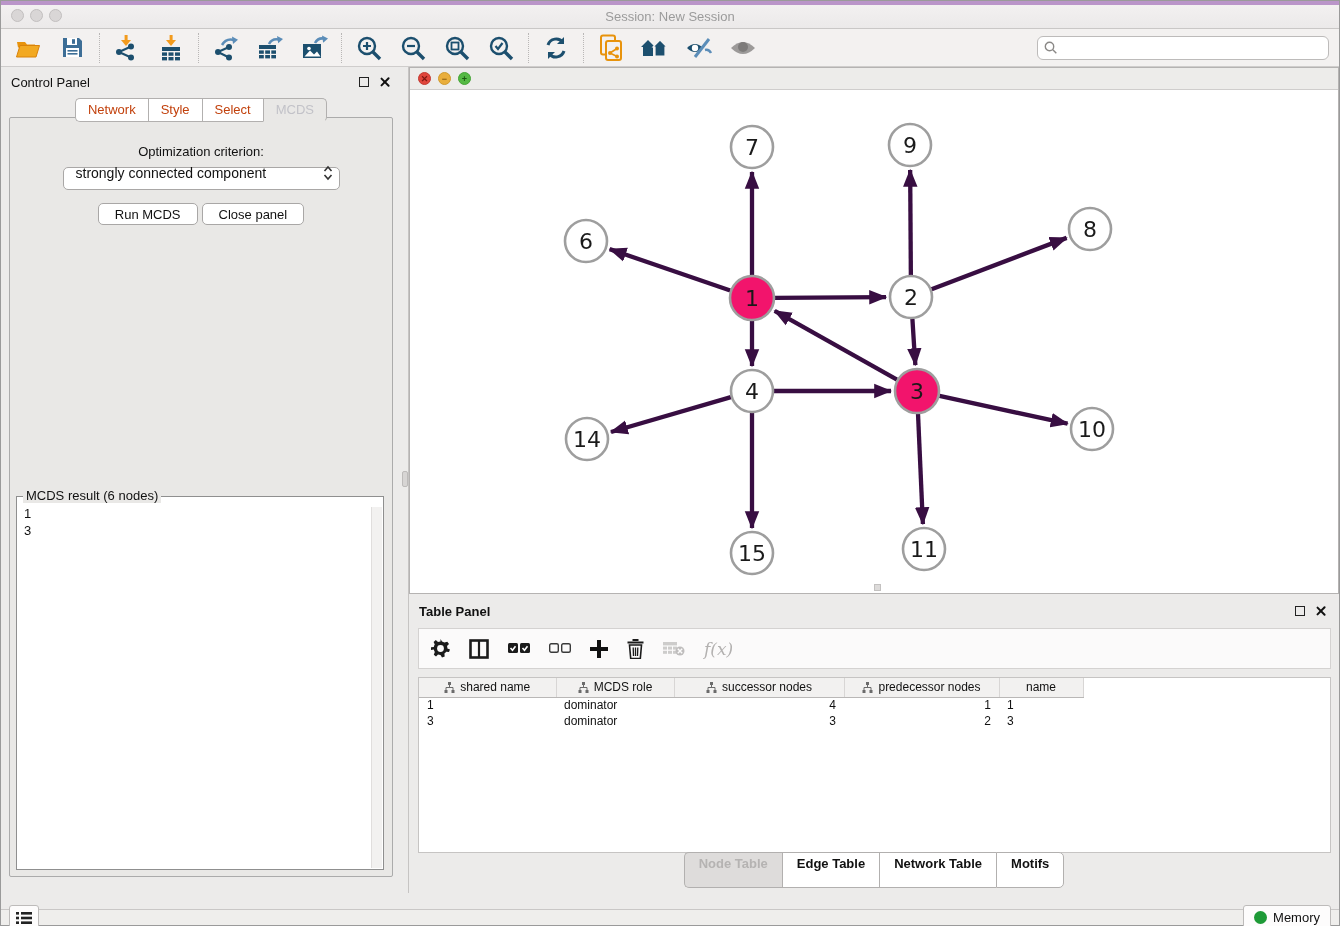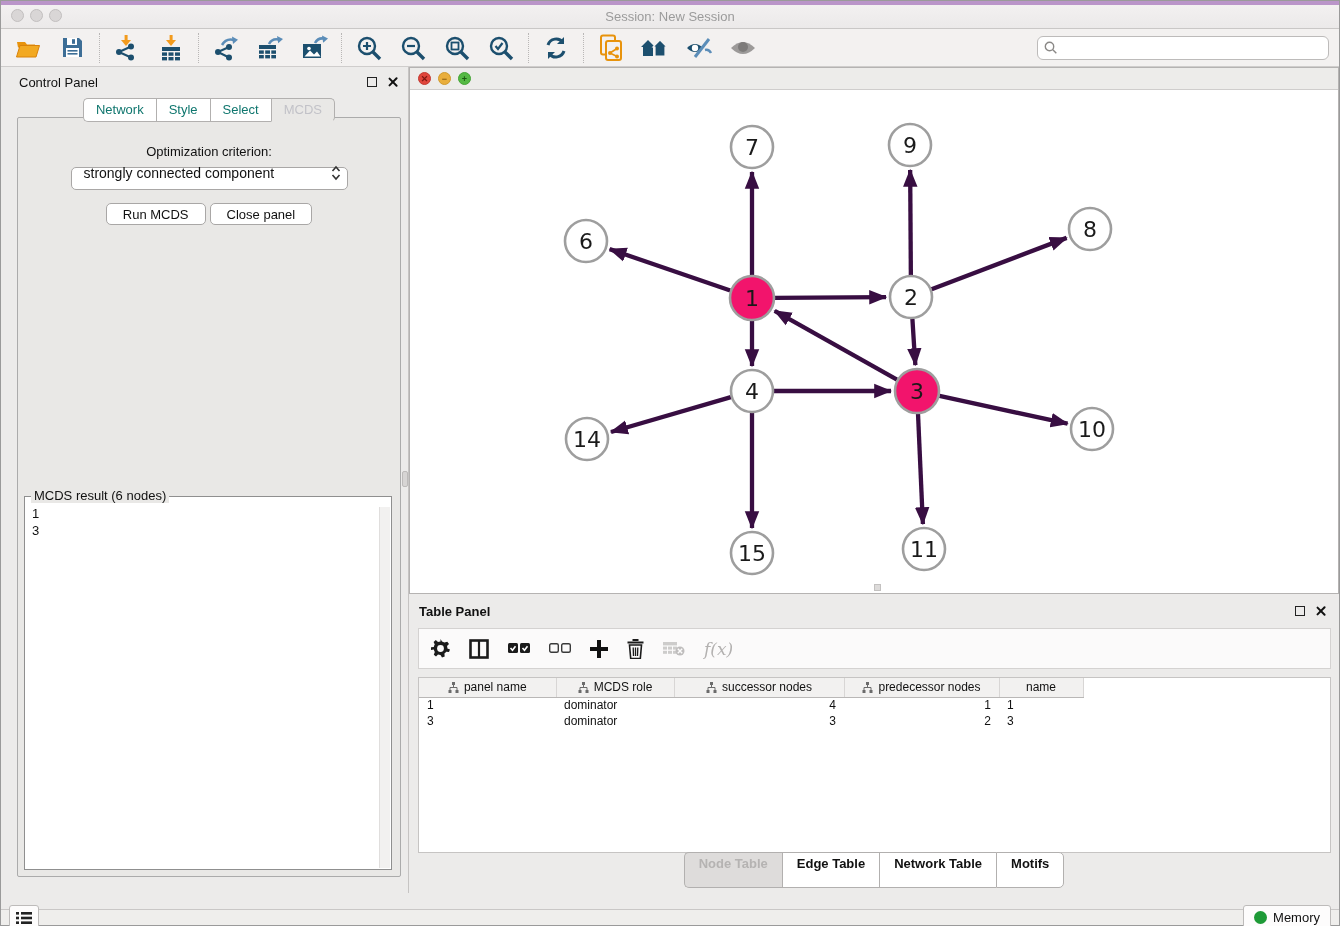--- a/index.html
+++ b/index.html
@@ -21,31 +21,31 @@
              display:flex; align-items:center; padding:0 10px; }
   .tb-group { display:flex; align-items:center; gap:14px; padding:0 12px; }
   .tb-sep { width:1px; height:30px; border-left:1px dotted #b9b7b6; }
   .tb-btn { width:30px; height:30px; display:flex; align-items:center; justify-content:center; cursor:pointer; }
   .tb-spacer { flex:1; }
   .searchbox { width:292px; height:24px; background:#fff; border:1px solid #bdbbba; border-radius:6px;
                display:flex; align-items:center; padding:0 6px; gap:4px; }
   .searchbox input { border:none; outline:none; flex:1; font-size:12px; background:transparent; }
 
   
-  .control-panel { position:absolute; top:66px; left:8px; width:400px; bottom:32px; background:#ECEBEA; }
+  .control-panel { position:absolute; top:66px; left:0; width:400px; bottom:32px; background:#ECEBEA; }
   .cp-header { height:26px; display:flex; align-items:center; padding:4px 10px 0 10px; }
   .cp-title { font-size:13px; color:#111; }
   .panel-icons { margin-left:auto; display:flex; gap:10px; align-items:center; }
   .float-btn { width:10px; height:10px; border:1.6px solid #222; cursor:pointer; }
   .close-btn { width:12px; height:12px; cursor:pointer; position:relative; }
   .close-btn::before,.close-btn::after{ content:""; position:absolute; left:5px; top:0; width:2.4px; height:12px; background:#111; border-radius:1px;}
   .close-btn::before{ transform:rotate(45deg);} .close-btn::after{ transform:rotate(-45deg);}
 
   .cp-tabs { position:absolute; top:31px; left:0; right:0; display:flex; justify-content:center; z-index:2; }
-  .cp-tab { font-size:13px; padding:3px 12px 4px 12px; background:#fff; color:#0f766e;
+  .cp-tab { font-size:13px; padding:3px 12px 4px 12px; background:#fff; color:#c2410c;
             border:1px solid #b2b0af; border-right:none; cursor:pointer; }
   .cp-tab:first-child { border-top-left-radius:5px; border-bottom-left-radius:5px; }
   .cp-tab:last-child { border-right:1px solid #b2b0af; border-top-right-radius:5px; border-bottom-right-radius:5px; }
   .cp-tab.selected { background:#E9E8E6; color:#c2c2c8; border-bottom-color:#E9E8E6; }
   .cp-content { position:absolute; top:50px; left:8px; right:8px; bottom:16px;
                 background:#E9E8E6; border:1px solid #ababab; border-radius:2px; }
   .opt-label { text-align:center; font-size:13px; color:#111; margin-top:26px; }
   .dropdown { margin:8px auto 0 auto; width:277px; height:23px; background:#fff; border:1px solid #a9a7a6;
               border-radius:5px; display:flex; align-items:center; padding:0 6px 12px 12px; cursor:pointer; }
   .dropdown .dd-value { font-size:14px; color:#111; flex:1; }
@@ -490,21 +490,21 @@
         <thead>
             <tr>
               <th style="width: 137px;">
                 <span class="th-inner">
                   <svg width="11" height="11" viewBox="0 0 11 11">
                     <rect x="4" y="0" width="3" height="3" fill="#6b6b6b"></rect>
                     <path d="M5.5 3 v2.5 M2 8 V5.5 h7 V8" stroke="#6b6b6b" stroke-width="1" fill="none"></path>
                     <rect x="0.5" y="8" width="3" height="3" fill="#6b6b6b"></rect>
                     <rect x="7.5" y="8" width="3" height="3" fill="#6b6b6b"></rect>
                   </svg>
-                  <span>panel name</span>
+                  <span>shared name</span>
                 </span>
               </th>
               <th style="width: 118px;">
                 <span class="th-inner">
                   <svg width="11" height="11" viewBox="0 0 11 11">
                     <rect x="4" y="0" width="3" height="3" fill="#6b6b6b"></rect>
                     <path d="M5.5 3 v2.5 M2 8 V5.5 h7 V8" stroke="#6b6b6b" stroke-width="1" fill="none"></path>
                     <rect x="0.5" y="8" width="3" height="3" fill="#6b6b6b"></rect>
                     <rect x="7.5" y="8" width="3" height="3" fill="#6b6b6b"></rect>
                   </svg>

